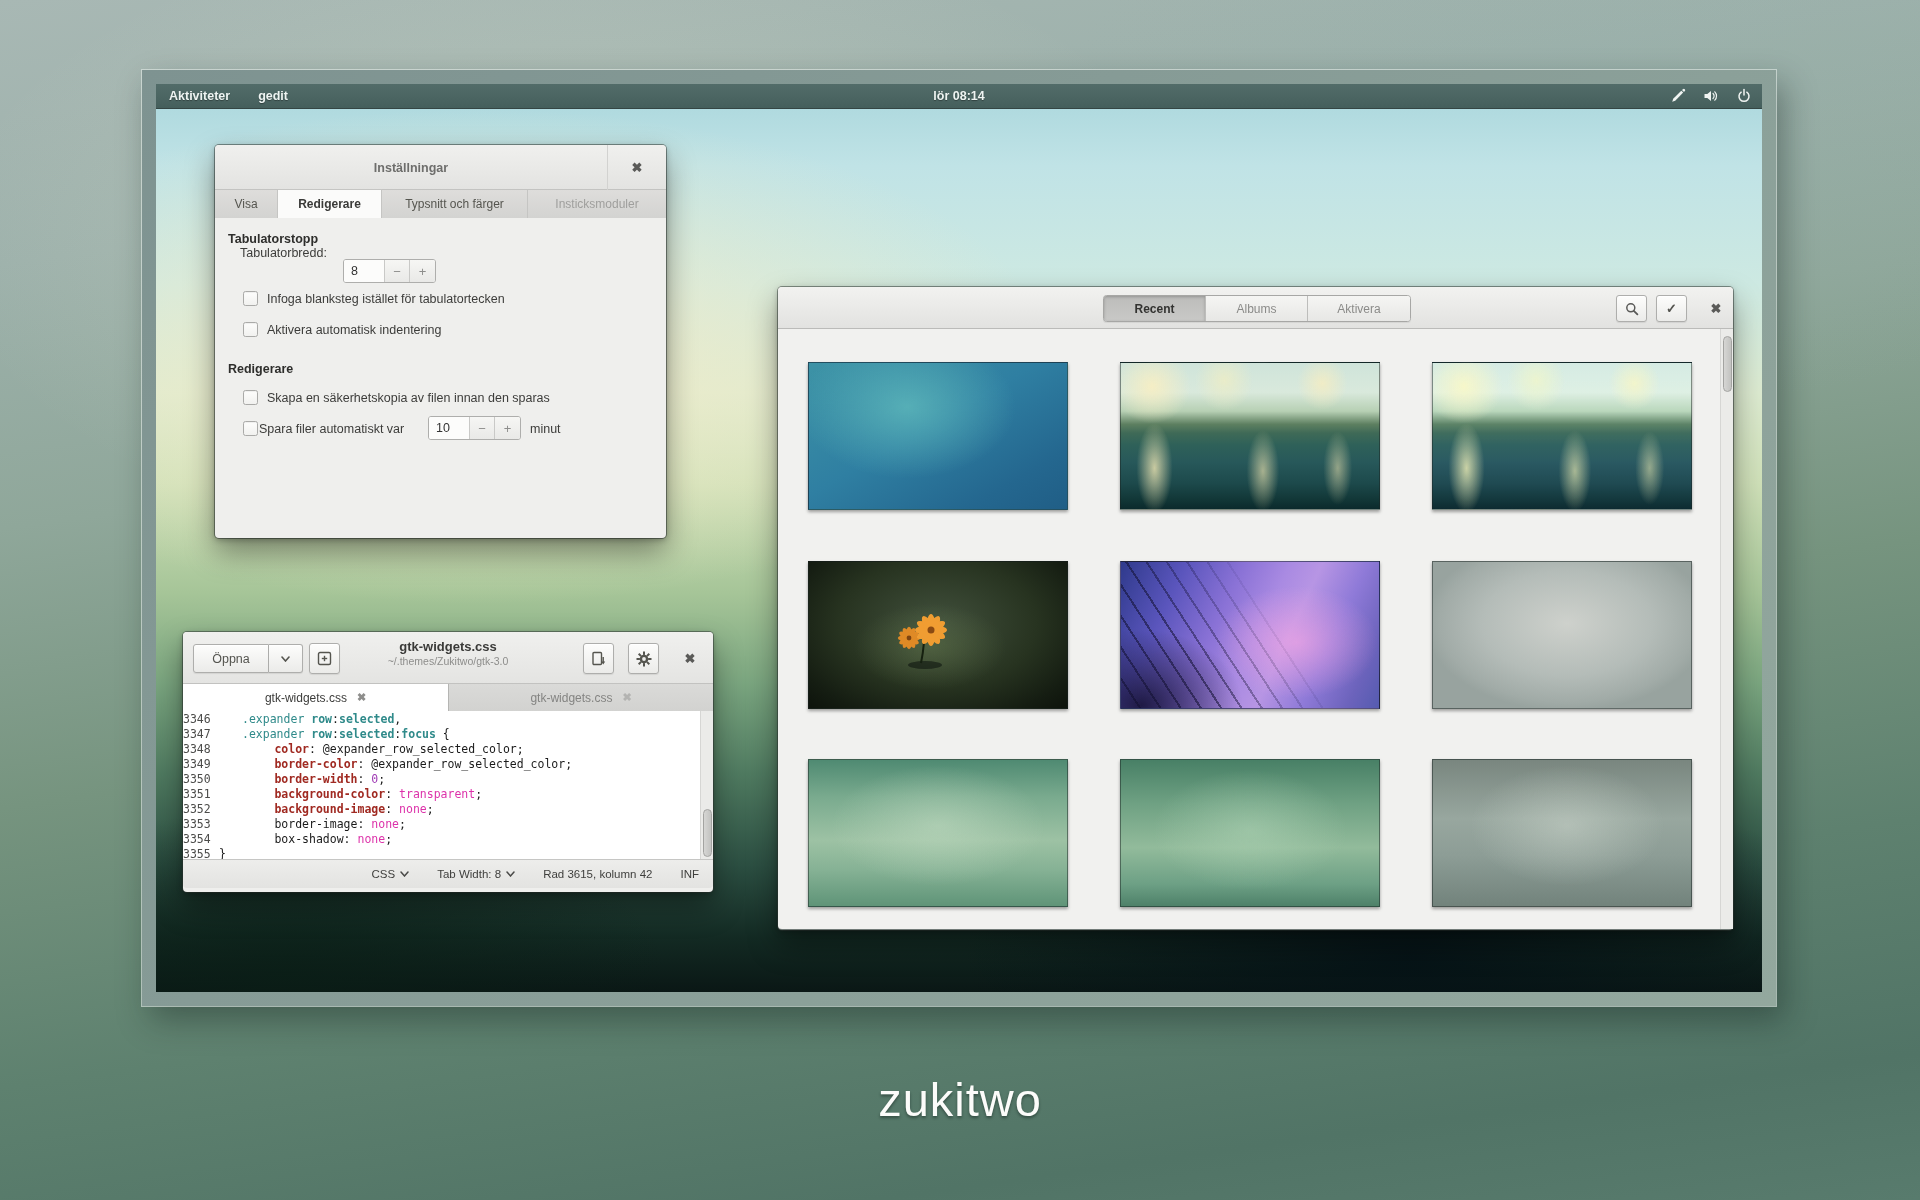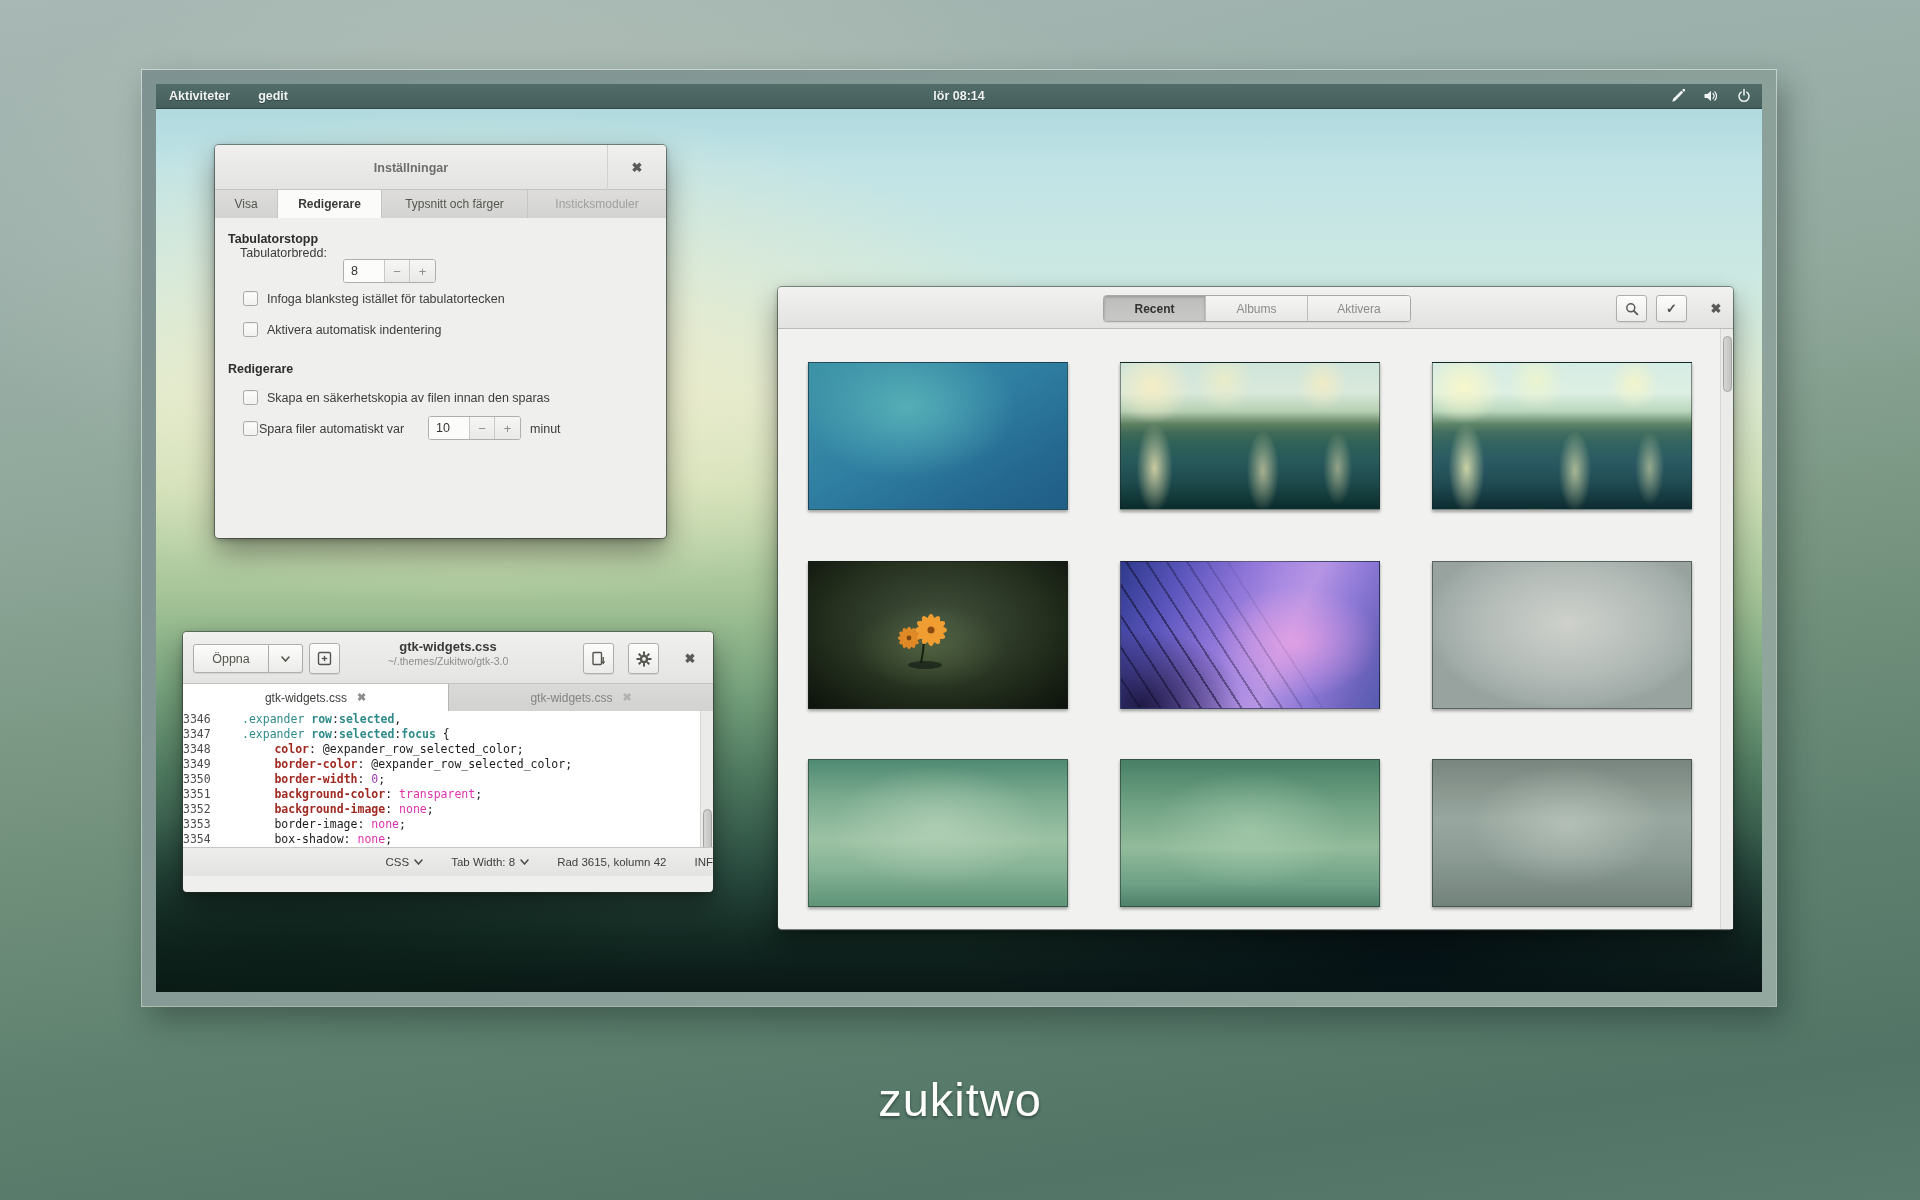--- a/index.html
+++ b/index.html
@@ -137,21 +137,21 @@
   .code-wrap{ position:absolute; left:0; top:79px; width:100%; height:152px; background:#ffffff; overflow:hidden; }
   .code-lines{ position:absolute; left:0; top:1px; right:13px; font-family:"DejaVu Sans Mono","Liberation Mono",monospace; font-size:11.5px; line-height:15px; white-space:pre; }
   .code-line{ display:block; }
   .ln{ display:inline-block; width:36px; padding-left:0; color:#4c4c4a; }
   .seg-pl{ color:#1b1b1b; }
   .seg-tl{ color:#2f8a8a;margin-left:23px; }
   .seg-tlb{ color:#2f8a8a; font-weight:bold; }
   .seg-pr{ color:#a02a22; font-weight:bold; }
   .seg-kw{ color:#dd33aa; }
   .seg-num{ color:#a03bb5; }
-  .gedit-status{ position:absolute; left:0; bottom:16px; width:100%; height:29px; background:linear-gradient(#ededeb,#e3e3e1); border-top:1px solid #c6c6c4; border-radius:0 0 4px 4px; display:flex; align-items:center; justify-content:flex-end; gap:28px; font-size:11.5px; color:#3f3f3d; }
+  .gedit-status{ position:absolute; left:0; bottom:4px; width:100%; height:29px; background:linear-gradient(#ededeb,#e3e3e1); border-top:1px solid #c6c6c4; border-radius:0 0 4px 4px; display:flex; align-items:center; justify-content:flex-end; gap:28px; font-size:11.5px; color:#3f3f3d; padding-right:14px; }
   .status-item{ display:flex; align-items:center; gap:5px; }
 
   .chev{ width:9px; height:6px; display:inline-block; }
 
   
   .watermark{
     position:absolute; left:0; right:0; top:1072px; text-align:center;
     font-size:47px; font-weight:300; letter-spacing:1px; color:#fcfcfa;
     text-shadow:0 2px 3px rgba(10,25,20,0.45);
   }

